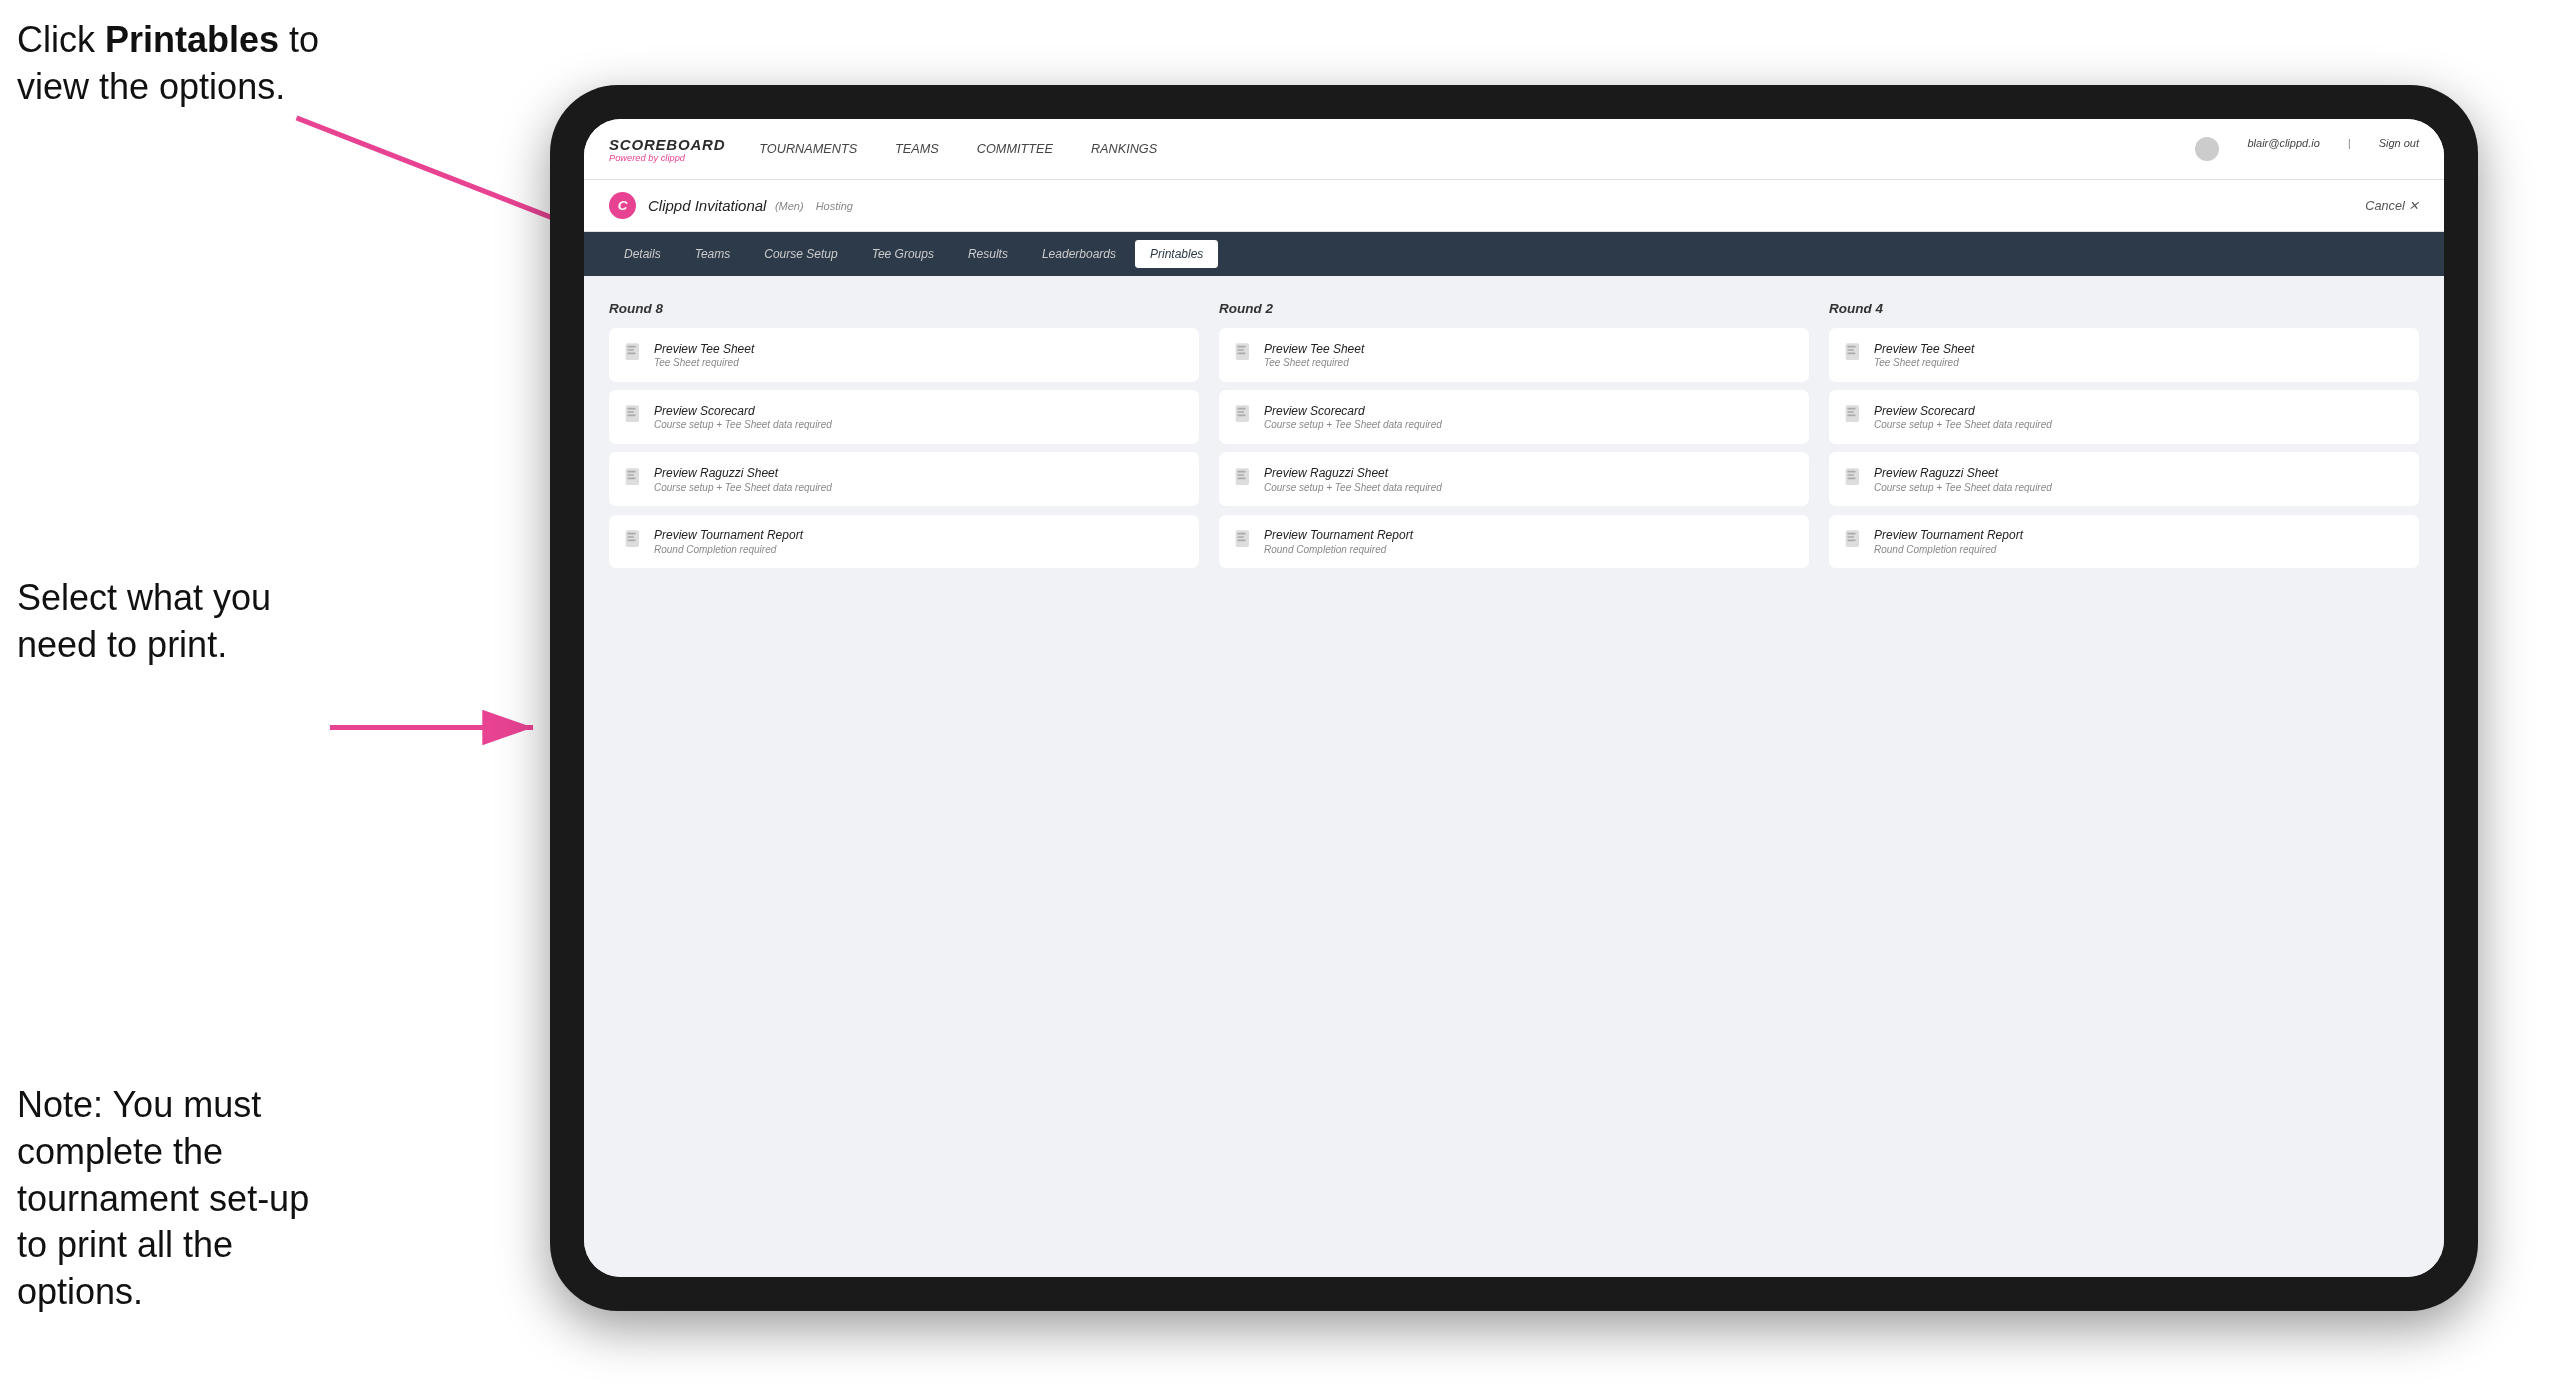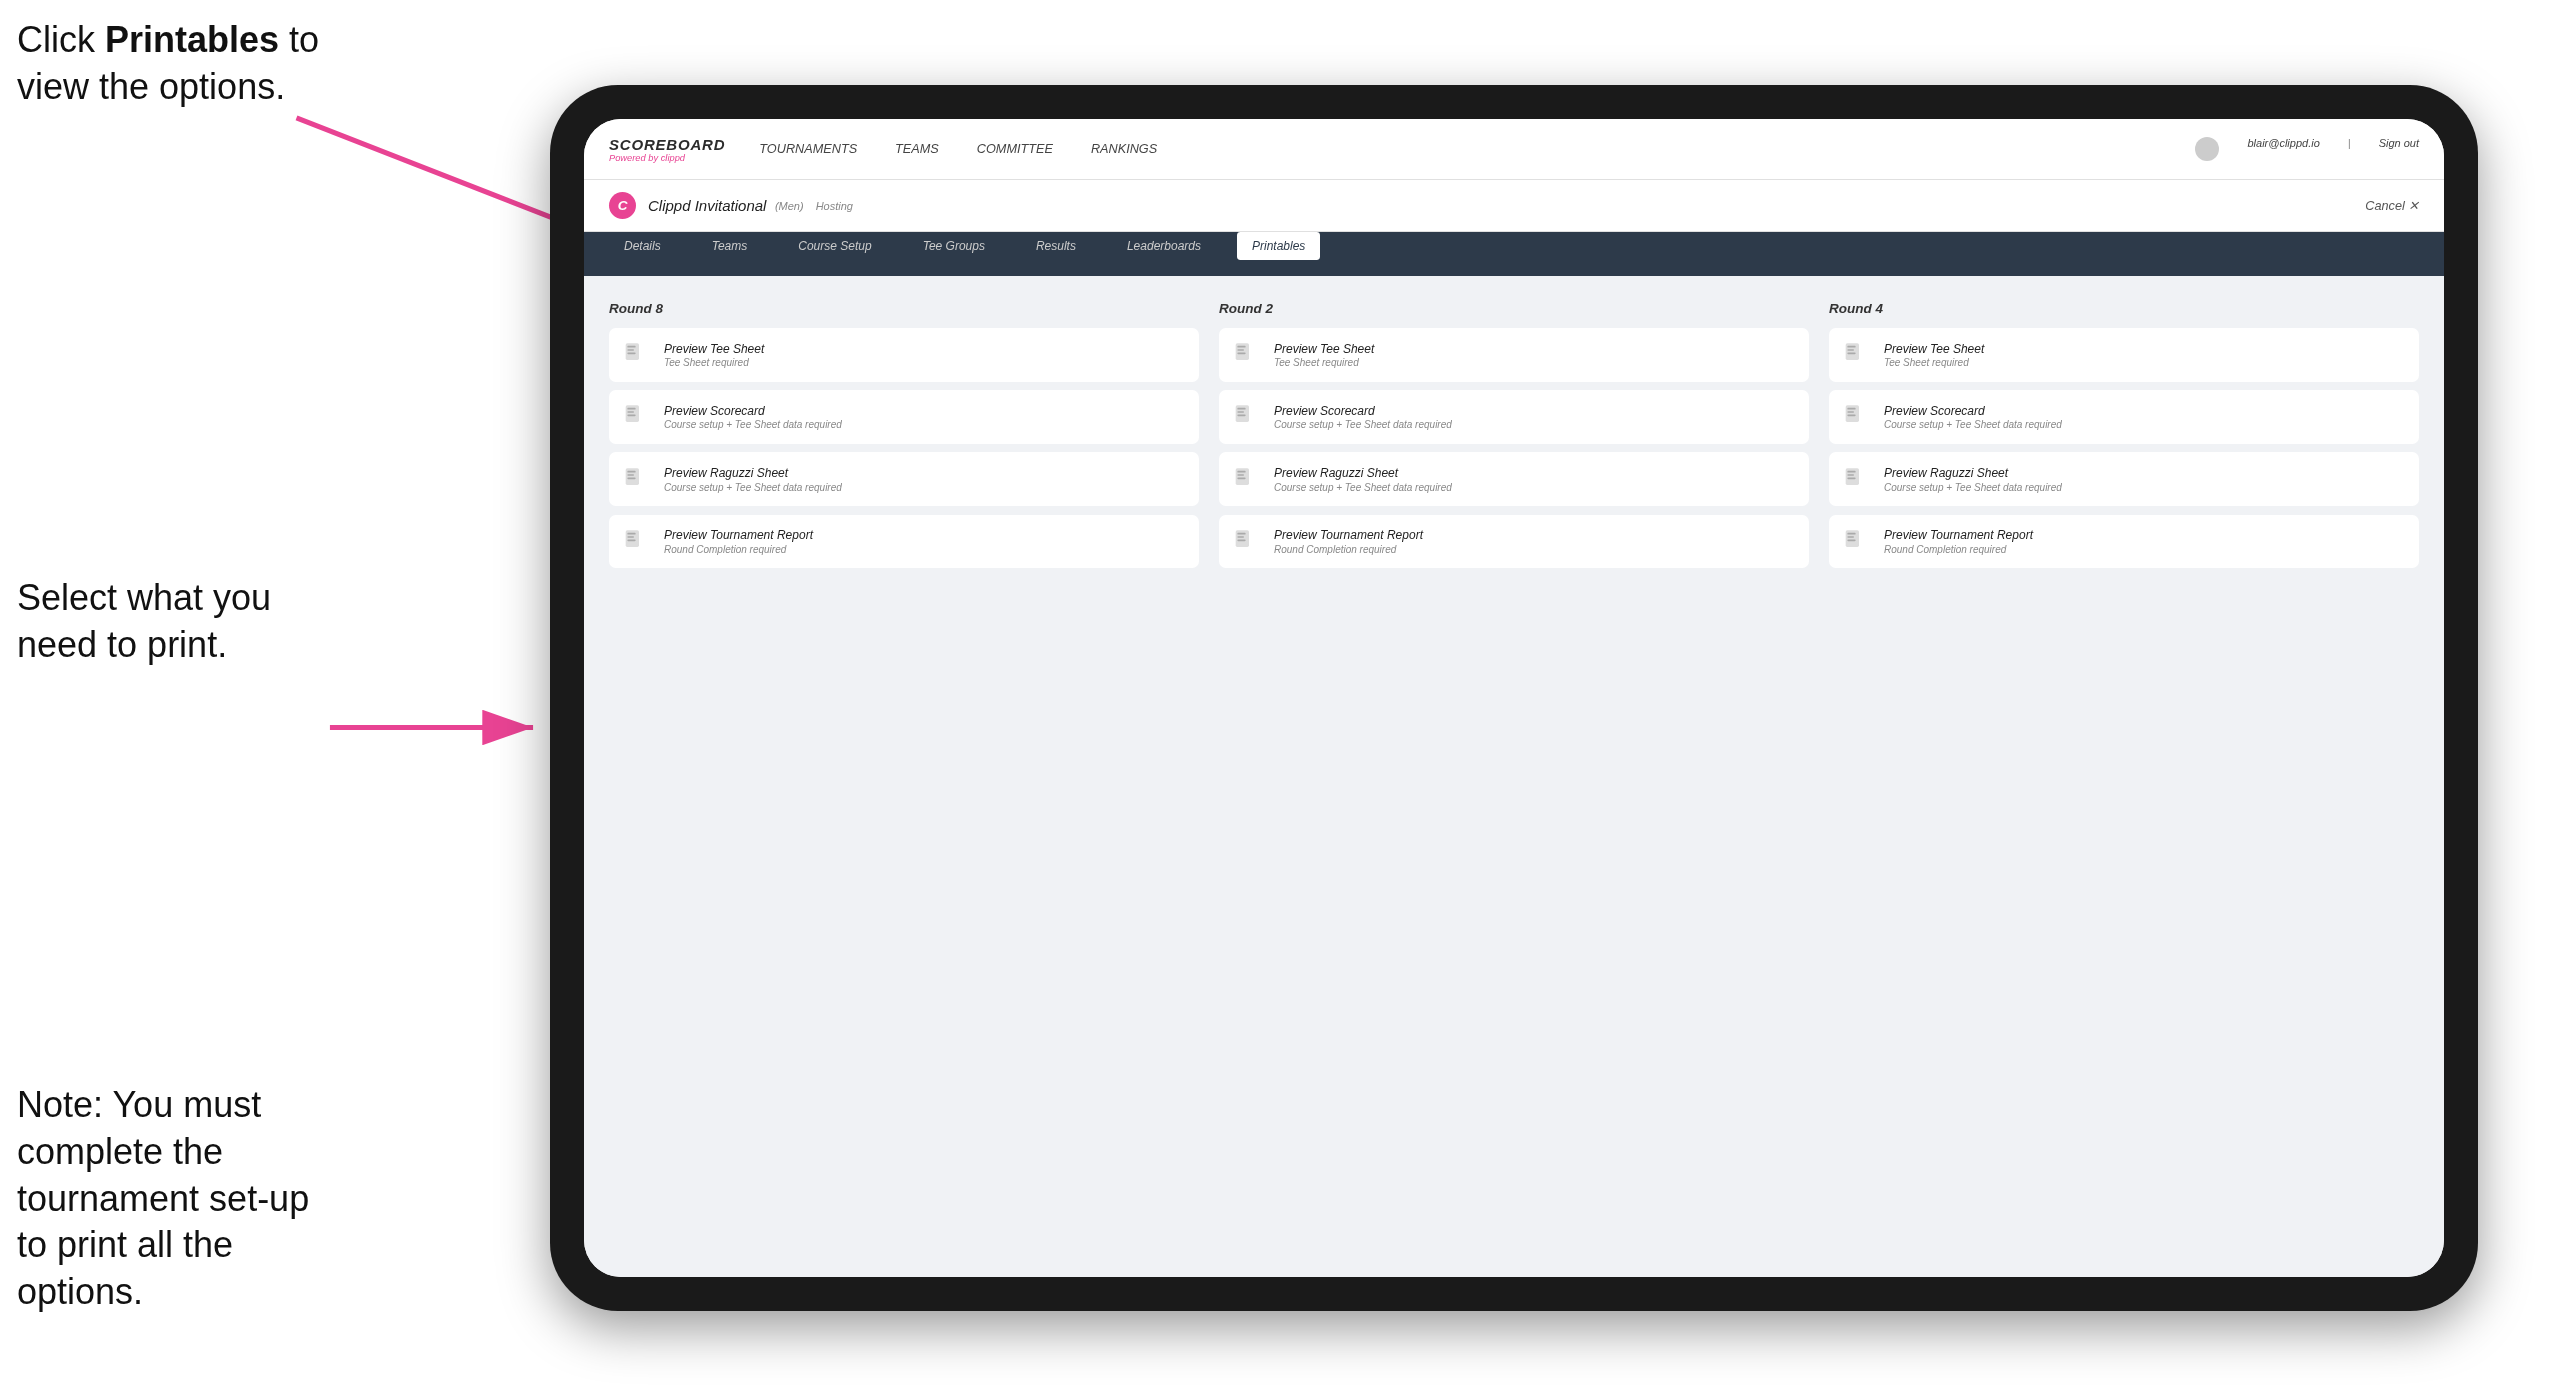--- a/index.html
+++ b/index.html
@@ -193,25 +193,25 @@
       margin-left: auto;
       font-size: 12.7px;
       color: #555;
       cursor: pointer;
     }
 
     
     .sub-nav {
       background: #2d3a4a;
       display: flex;
-      align-items: flex-start;
+      align-items: center;
       padding: 0 25px;
       height: 44px;
       flex-shrink: 0;
-      gap: 21px;
+      gap: 4px;
     }
     .sub-nav-tab {
       font-size: 12px;
       color: #ccc;
       padding: 6.8px 15px;
       cursor: pointer;
       border-radius: 3.4px;
     }
     .sub-nav-tab.active {
       background: #fff;
@@ -245,21 +245,21 @@
       margin-bottom: 12px;
     }
 
     .print-card {
       background: #ffffff;
       border-radius: 6.8px;
       padding: 13.5px 15px;
       margin-bottom: 8.5px;
       display: flex;
       align-items: flex-start;
-      gap: 20px;
+      gap: 10px;
       cursor: pointer;
     }
 
     .print-icon {
       width: 20px;
       height: 24px;
       flex-shrink: 0;
       margin-top: 1.7px;
     }
 

